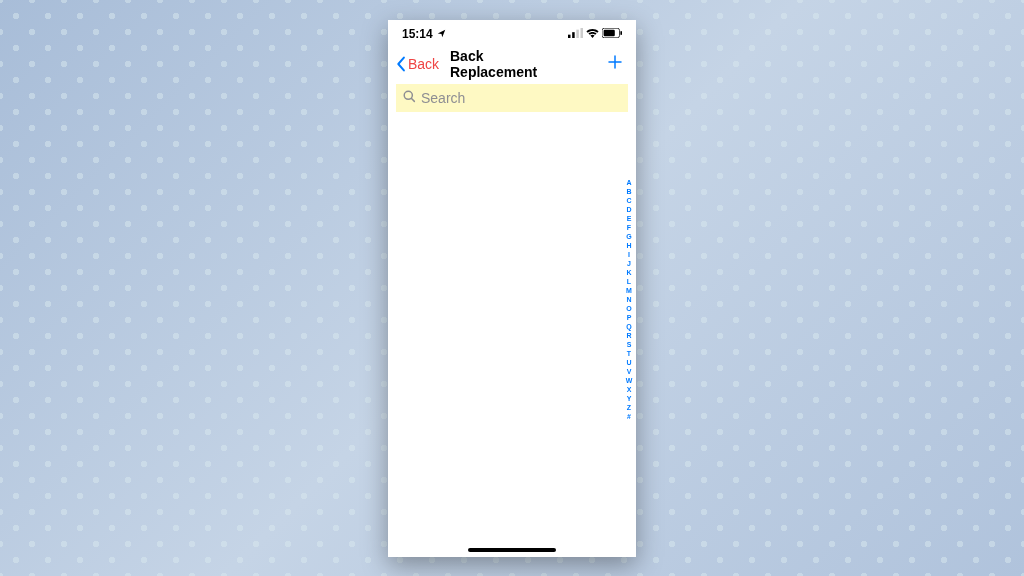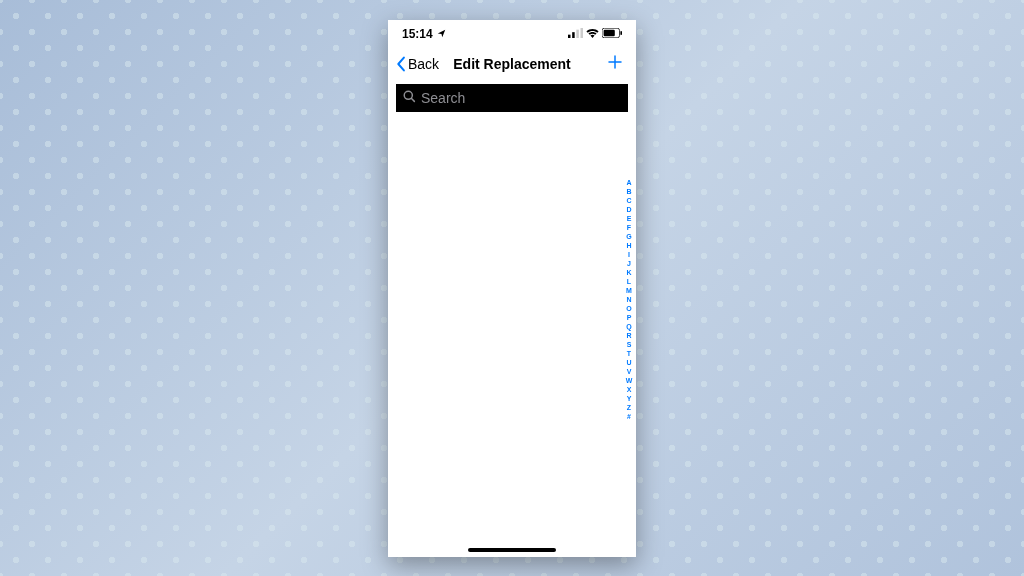--- a/index.html
+++ b/index.html
@@ -61,38 +61,38 @@
     height: 32px;
     display: flex;
     align-items: center;
     justify-content: space-between;
     padding: 0 8px;
     position: relative;
   }
   .back-btn {
     display: flex;
     align-items: center;
-    color: #000000;
+    color: #ef4444;
     font-size: 14px;
     gap: 1px;
   }
   .back-btn svg { width: 11px; height: 16px; }
   .nav-title {
     position: absolute;
     left: 50%;
     transform: translateX(-50%);
     font-size: 14px;
     font-weight: 600;
     color: #000;
   }
   .add-btn { color: #007aff; padding-right: 4px; }
   .add-btn svg { width: 18px; height: 18px; }
   .search-wrap { padding: 4px 8px 6px; }
   .search-field {
-    background: #000000;
+    background: #fef9c3;
     border-radius: 0;
     height: 28px;
     display: flex;
     align-items: center;
     padding: 0 7px;
     gap: 5px;
   }
   .search-icon svg { width: 13px; height: 13px; }
   .search-input {
     border: none;
@@ -189,21 +189,21 @@
     </div>
   </div>
 
   <div class="nav-bar">
     <div class="back-btn">
       <svg viewBox="0 0 12 20" fill="none" stroke="#007aff" stroke-width="2.5" stroke-linecap="round" stroke-linejoin="round">
           <polyline points="9,2 2,10 9,18"></polyline>
         </svg>
       <span>Back</span>
     </div>
-    <div class="nav-title">Edit Replacement</div>
+    <div class="nav-title">Back Replacement</div>
     <div class="add-btn">
       <svg viewBox="0 0 24 24" fill="none" stroke="#007aff" stroke-width="2" stroke-linecap="round">
           <line x1="12" y1="4" x2="12" y2="20"></line>
           <line x1="4" y1="12" x2="20" y2="12"></line>
         </svg>
     </div>
   </div>
 
   <div class="search-wrap">
     <div class="search-field">

